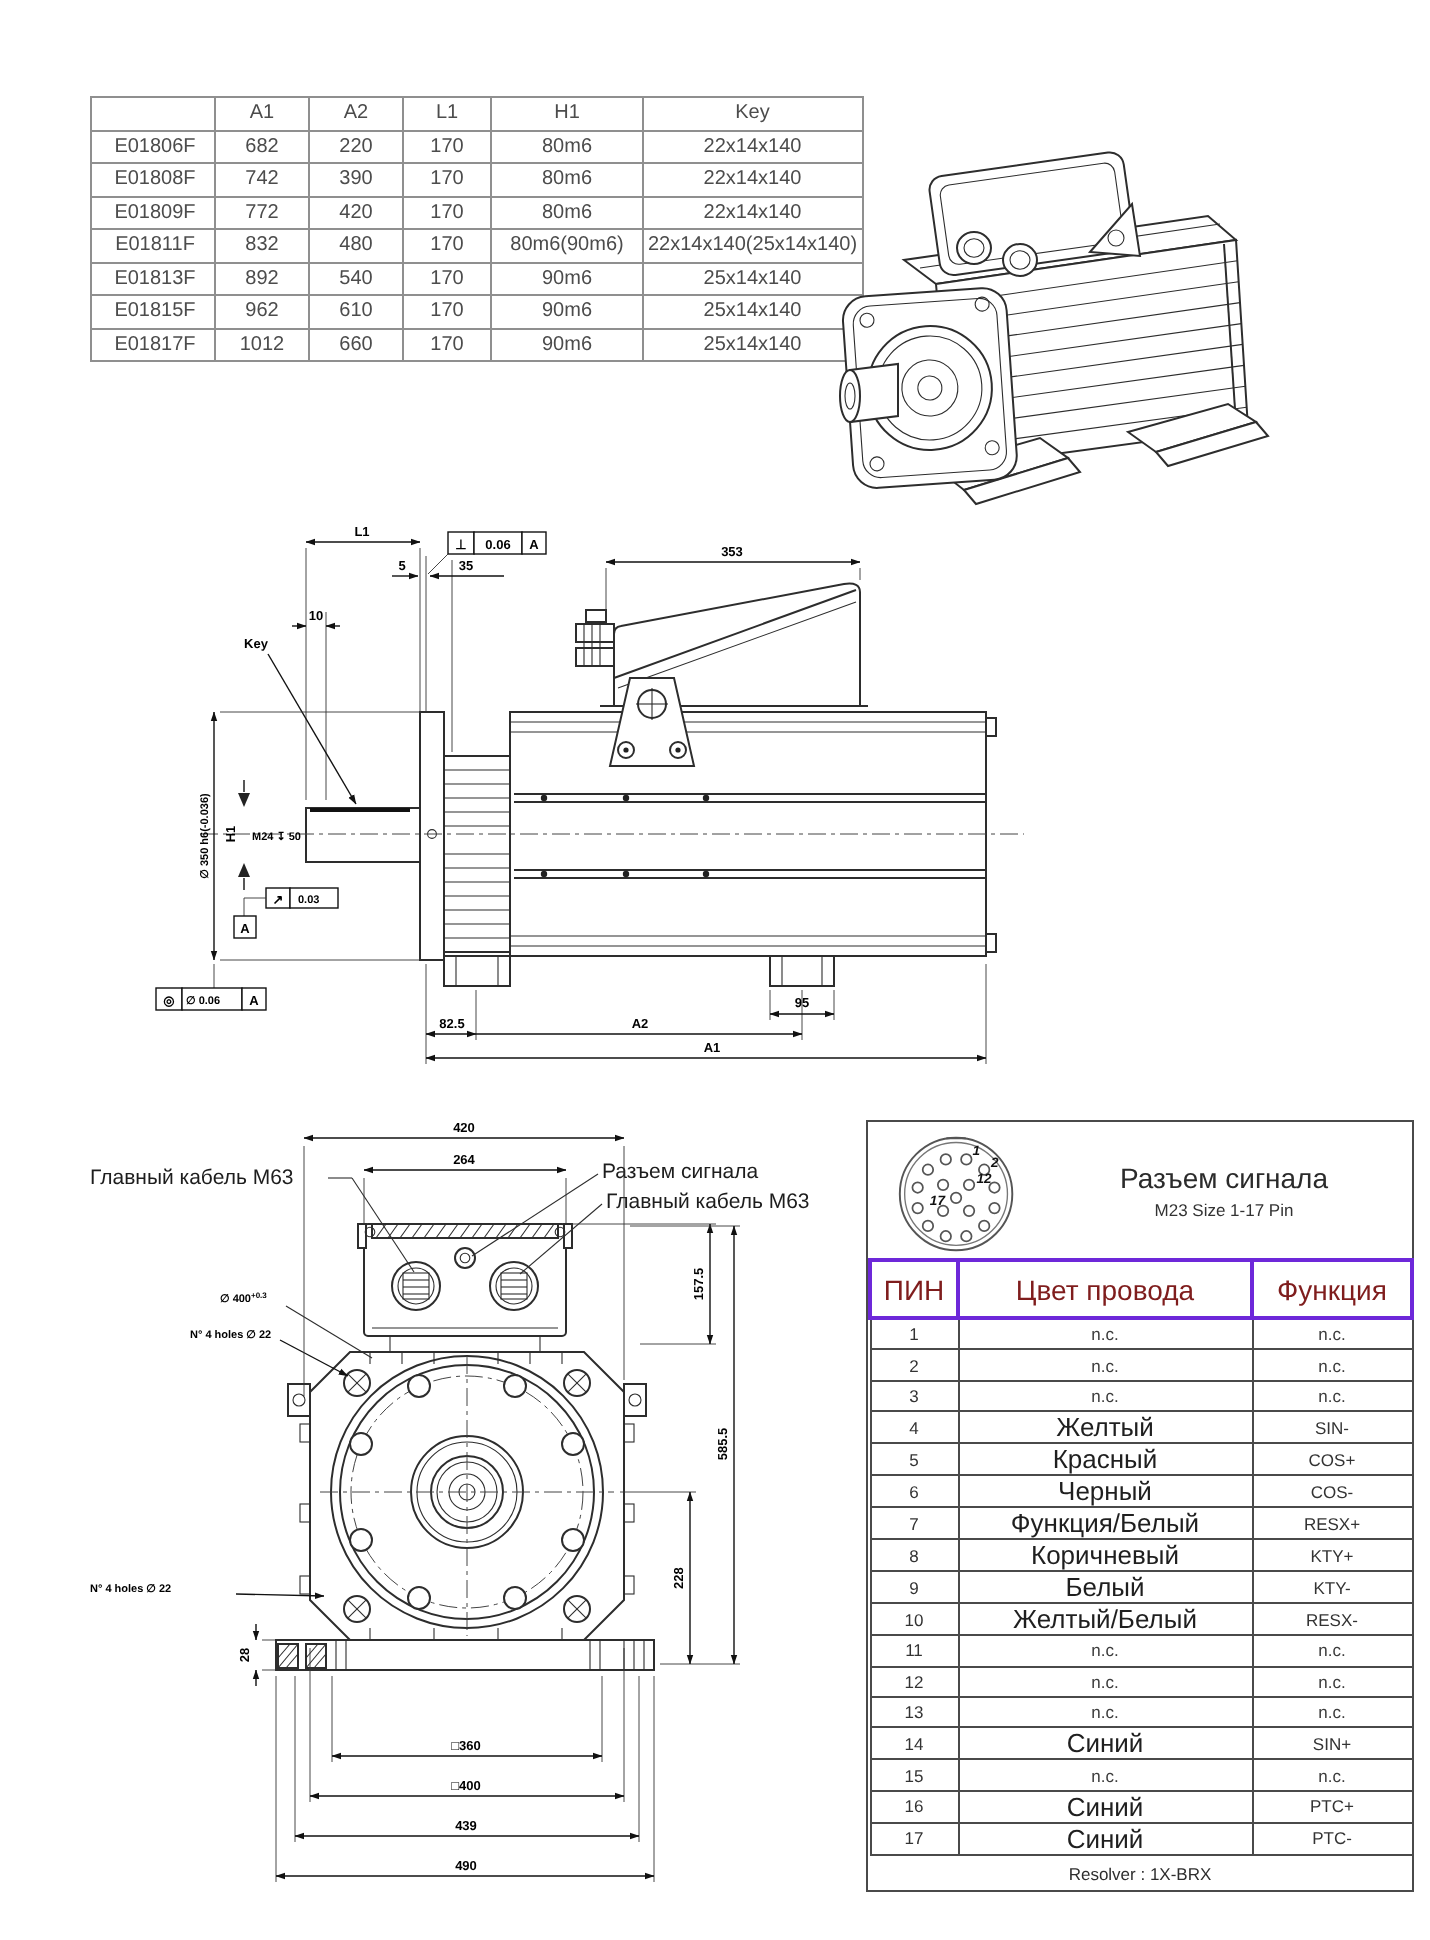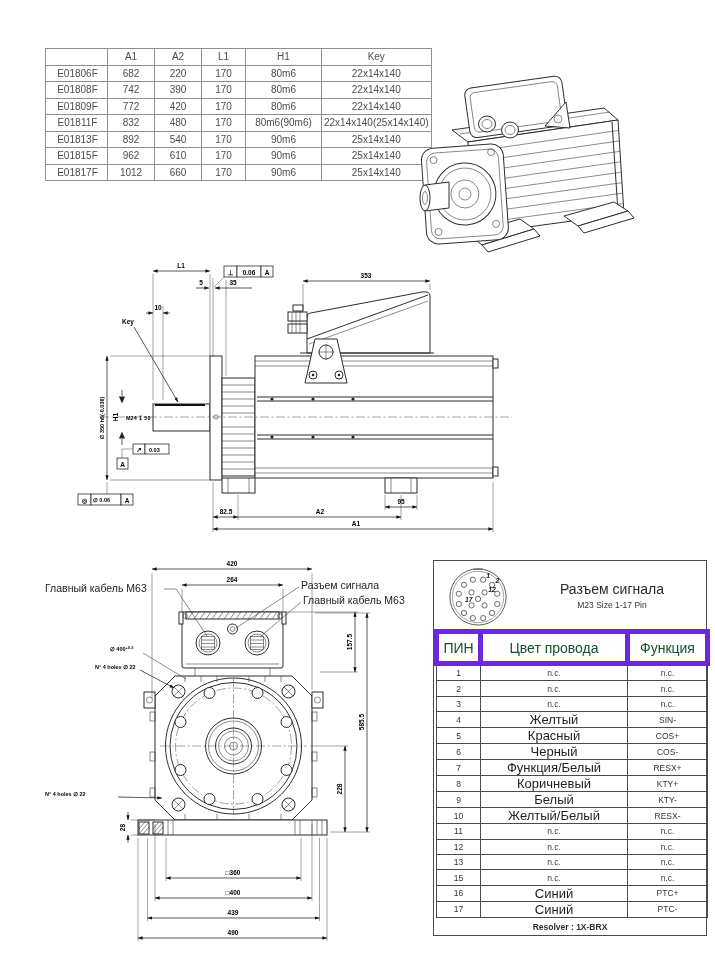--- a/index.html
+++ b/index.html
@@ -29,26 +29,26 @@
   .dot { fill:#222; stroke:none; }
 
   
   .pin-panel { position:absolute; left:433px; top:560px; width:274px;
                border:1.5px solid #4a4a4a; background:#fff; box-sizing:border-box; color:#2b2b2b; }
   .pin-header { display:flex; align-items:center; padding:3px 2px 2px 4px; height:68px; box-sizing:border-box; }
   .pin-titlebox { flex:1; text-align:center; }
   .pin-title { font-size:14px; color:#2b2b2b; }
   .pin-sub { font-size:8.5px; margin-top:3px; color:#333; }
   .pin-table { width:100%; border-collapse:collapse; table-layout:fixed; }
-  .pin-table th { font-size:14px; font-weight:400; height:25px; border:5px solid #6d28d9; color:#14532d; }
+  .pin-table th { font-size:14px; font-weight:400; height:25px; border:2px solid #6d28d9; color:#7f1d1d; }
   .pin-table td { border:1px solid #4a4a4a; height:14.4px; text-align:center;
                   font-size:13px; color:#1f1f1f; padding:0; white-space:nowrap; overflow:hidden; }
   .pin-table td:first-child, .pin-table td:last-child { font-size:8.5px; color:#333; }
   .pin-table td.nc { font-size:8.5px; color:#3c3c3c; }
-  .pin-footer { font-size:8.5px; text-align:center; padding:4px 0 3px; color:#2e2e2e;font-weight:bold; }
+  .pin-footer { font-size:8.5px; text-align:center; padding:4px 0 3px; color:#2e2e2e; }
   .conn-lab { font-size:7px; font-weight:700; font-style:italic; fill:#111; }
 </style>
 </head>
 <body>
 
 <div>
 
   <table class="spec-table">
     <colgroup>
         <col style="width:62px">
@@ -644,20 +644,25 @@
             <td>12</td>
             <td class="nc">n.c.</td>
             <td class="nc">n.c.</td>
           </tr>
           <tr>
             <td>13</td>
             <td class="nc">n.c.</td>
             <td class="nc">n.c.</td>
           </tr>
           <tr>
+            <td>14</td>
+            <td>Синий</td>
+            <td>SIN+</td>
+          </tr>
+          <tr>
             <td>15</td>
             <td class="nc">n.c.</td>
             <td class="nc">n.c.</td>
           </tr>
           <tr>
             <td>16</td>
             <td>Синий</td>
             <td>PTC+</td>
           </tr>
           <tr>

